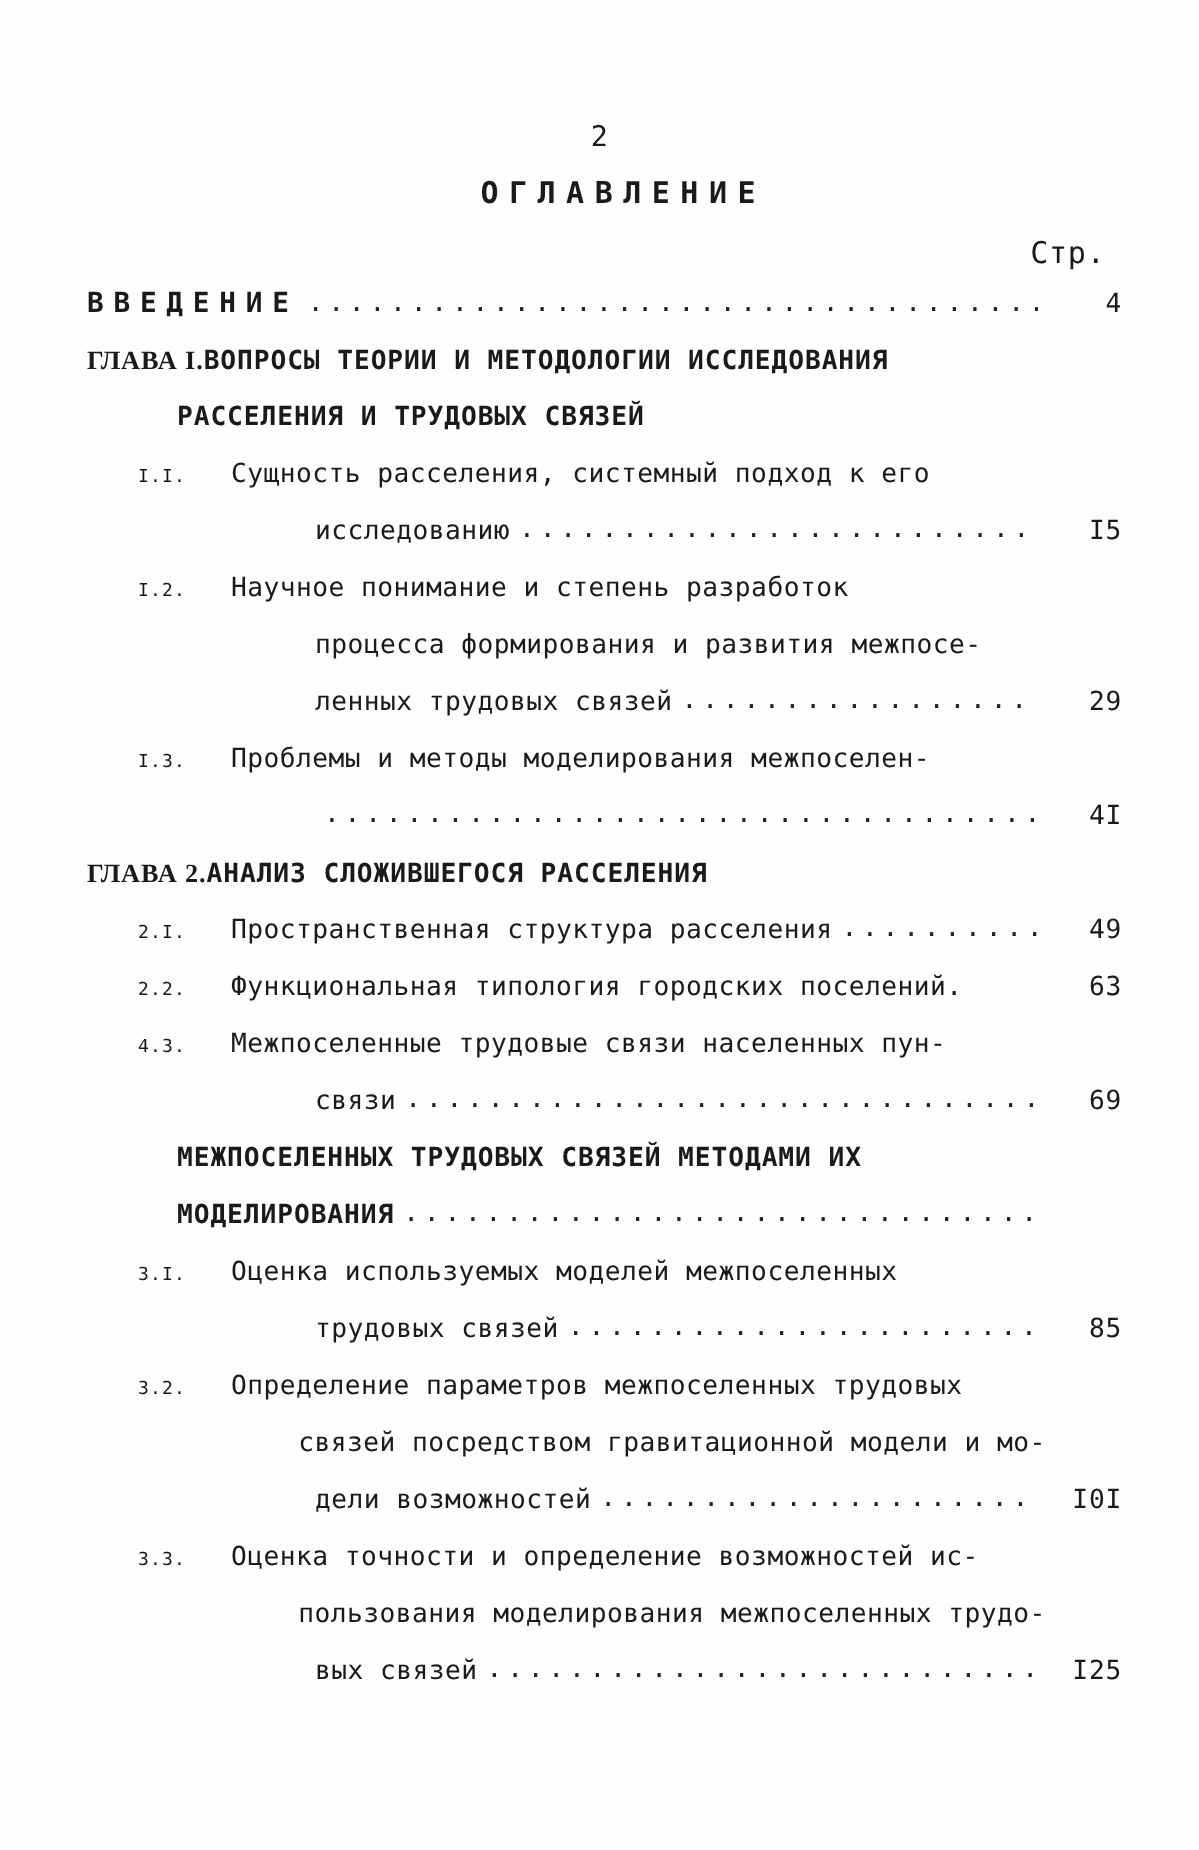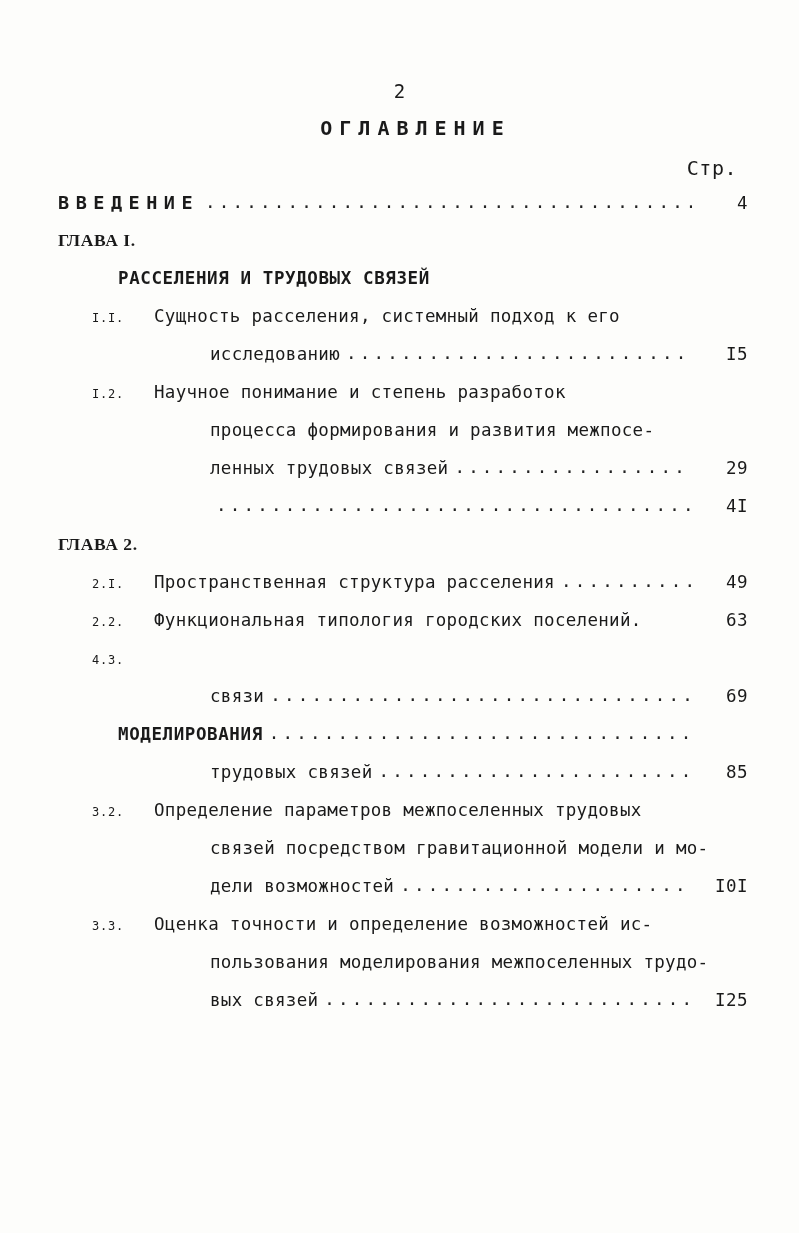--- a/index.html
+++ b/index.html
@@ -49,20 +49,21 @@
     width: 690px;
   }
   .entry {
     position: relative;
     margin-bottom: 1px;
   }
   .line {
     display: flex;
     align-items: baseline;
     min-height: 37px;
+    justify-content: center;
   }
   .txt {
     flex: 0 1 auto;
     font-size: 17.5px;
     letter-spacing: 0.3px;
     white-space: pre;
   }
   .dots {
     flex: 1 1 auto;
     overflow: hidden;
@@ -113,20 +114,21 @@
   <div class="col-head">Стр.</div>
 
   <div class="toc" id="toc-root">
       <div class="entry line ind-0">
         <span class="txt sp-intro">ВВЕДЕНИЕ</span>
         <span class="dots">..........................................................................................</span>
         <span class="pg">4</span>
       </div>
       <div class="entry line ind-0 nodots">
         <span class="chapnum">ГЛАВА I.</span>
+        <span class="txt bold">ВОПРОСЫ ТЕОРИИ И МЕТОДОЛОГИИ ИССЛЕДОВАНИЯ</span>
         <span class="dots">..........................................................................................</span>
         <span class="pg"></span>
       </div>
       <div class="entry line ind-2 nodots">
         <span class="txt bold">РАССЕЛЕНИЯ И ТРУДОВЫХ СВЯЗЕЙ</span>
         <span class="dots">..........................................................................................</span>
         <span class="pg"></span>
       </div>
       <div class="entry line ind-1 nodots">
         <span class="secnum">I.I.</span>
@@ -151,58 +153,77 @@
         <span class="txt">процесса формирования и развития межпосе-</span>
         <span class="dots">..........................................................................................</span>
         <span class="pg"></span>
       </div>
       <div class="entry line ind-3">
         <span class="secnum"></span>
         <span class="txt">ленных трудовых связей</span>
         <span class="dots">..........................................................................................</span>
         <span class="pg">29</span>
       </div>
+      <div class="entry line ind-1 nodots">
+        <span class="secnum">I.3.</span>
+        <span class="txt">Проблемы и методы моделирования межпоселен-</span>
+        <span class="dots">..........................................................................................</span>
+        <span class="pg"></span>
+      </div>
       <div class="entry line ind-3">
         <span class="secnum"></span>
         <span class="dots">..........................................................................................</span>
         <span class="pg">4I</span>
       </div>
       <div class="entry line ind-0 nodots">
         <span class="chapnum">ГЛАВА 2.</span>
+        <span class="txt bold">АНАЛИЗ СЛОЖИВШЕГОСЯ РАССЕЛЕНИЯ</span>
         <span class="dots">..........................................................................................</span>
         <span class="pg"></span>
       </div>
       <div class="entry line ind-1">
         <span class="secnum">2.I.</span>
         <span class="txt">Пространственная структура расселения</span>
         <span class="dots">..........................................................................................</span>
         <span class="pg">49</span>
       </div>
       <div class="entry line ind-1 nodots">
         <span class="secnum">2.2.</span>
         <span class="txt">Функциональная типология городских поселений.</span>
         <span class="dots">..........................................................................................</span>
         <span class="pg">63</span>
       </div>
       <div class="entry line ind-1 nodots">
         <span class="secnum">4.3.</span>
+        <span class="txt">Межпоселенные трудовые связи населенных пун-</span>
         <span class="dots">..........................................................................................</span>
         <span class="pg"></span>
       </div>
       <div class="entry line ind-3">
         <span class="secnum"></span>
         <span class="txt">связи</span>
         <span class="dots">..........................................................................................</span>
         <span class="pg">69</span>
+      </div>
+      <div class="entry line ind-2 nodots">
+        <span class="txt bold">МЕЖПОСЕЛЕННЫХ ТРУДОВЫХ СВЯЗЕЙ МЕТОДАМИ ИХ</span>
+        <span class="dots">..........................................................................................</span>
+        <span class="pg"></span>
       </div>
       <div class="entry line ind-2">
         <span class="txt bold">МОДЕЛИРОВАНИЯ</span>
         <span class="dots">..........................................................................................</span>
         <span class="pg"></span>
       </div>
+      <div class="entry line ind-1 nodots">
+        <span class="secnum">3.I.</span>
+        <span class="txt">Оценка используемых моделей межпоселенных</span>
+        <span class="dots">..........................................................................................</span>
+        <span class="pg"></span>
+      </div>
       <div class="entry line ind-3">
         <span class="secnum"></span>
         <span class="txt">трудовых связей</span>
         <span class="dots">..........................................................................................</span>
         <span class="pg">85</span>
       </div>
       <div class="entry line ind-1 nodots">
         <span class="secnum">3.2.</span>
         <span class="txt">Определение параметров межпоселенных трудовых</span>
         <span class="dots">..........................................................................................</span>

